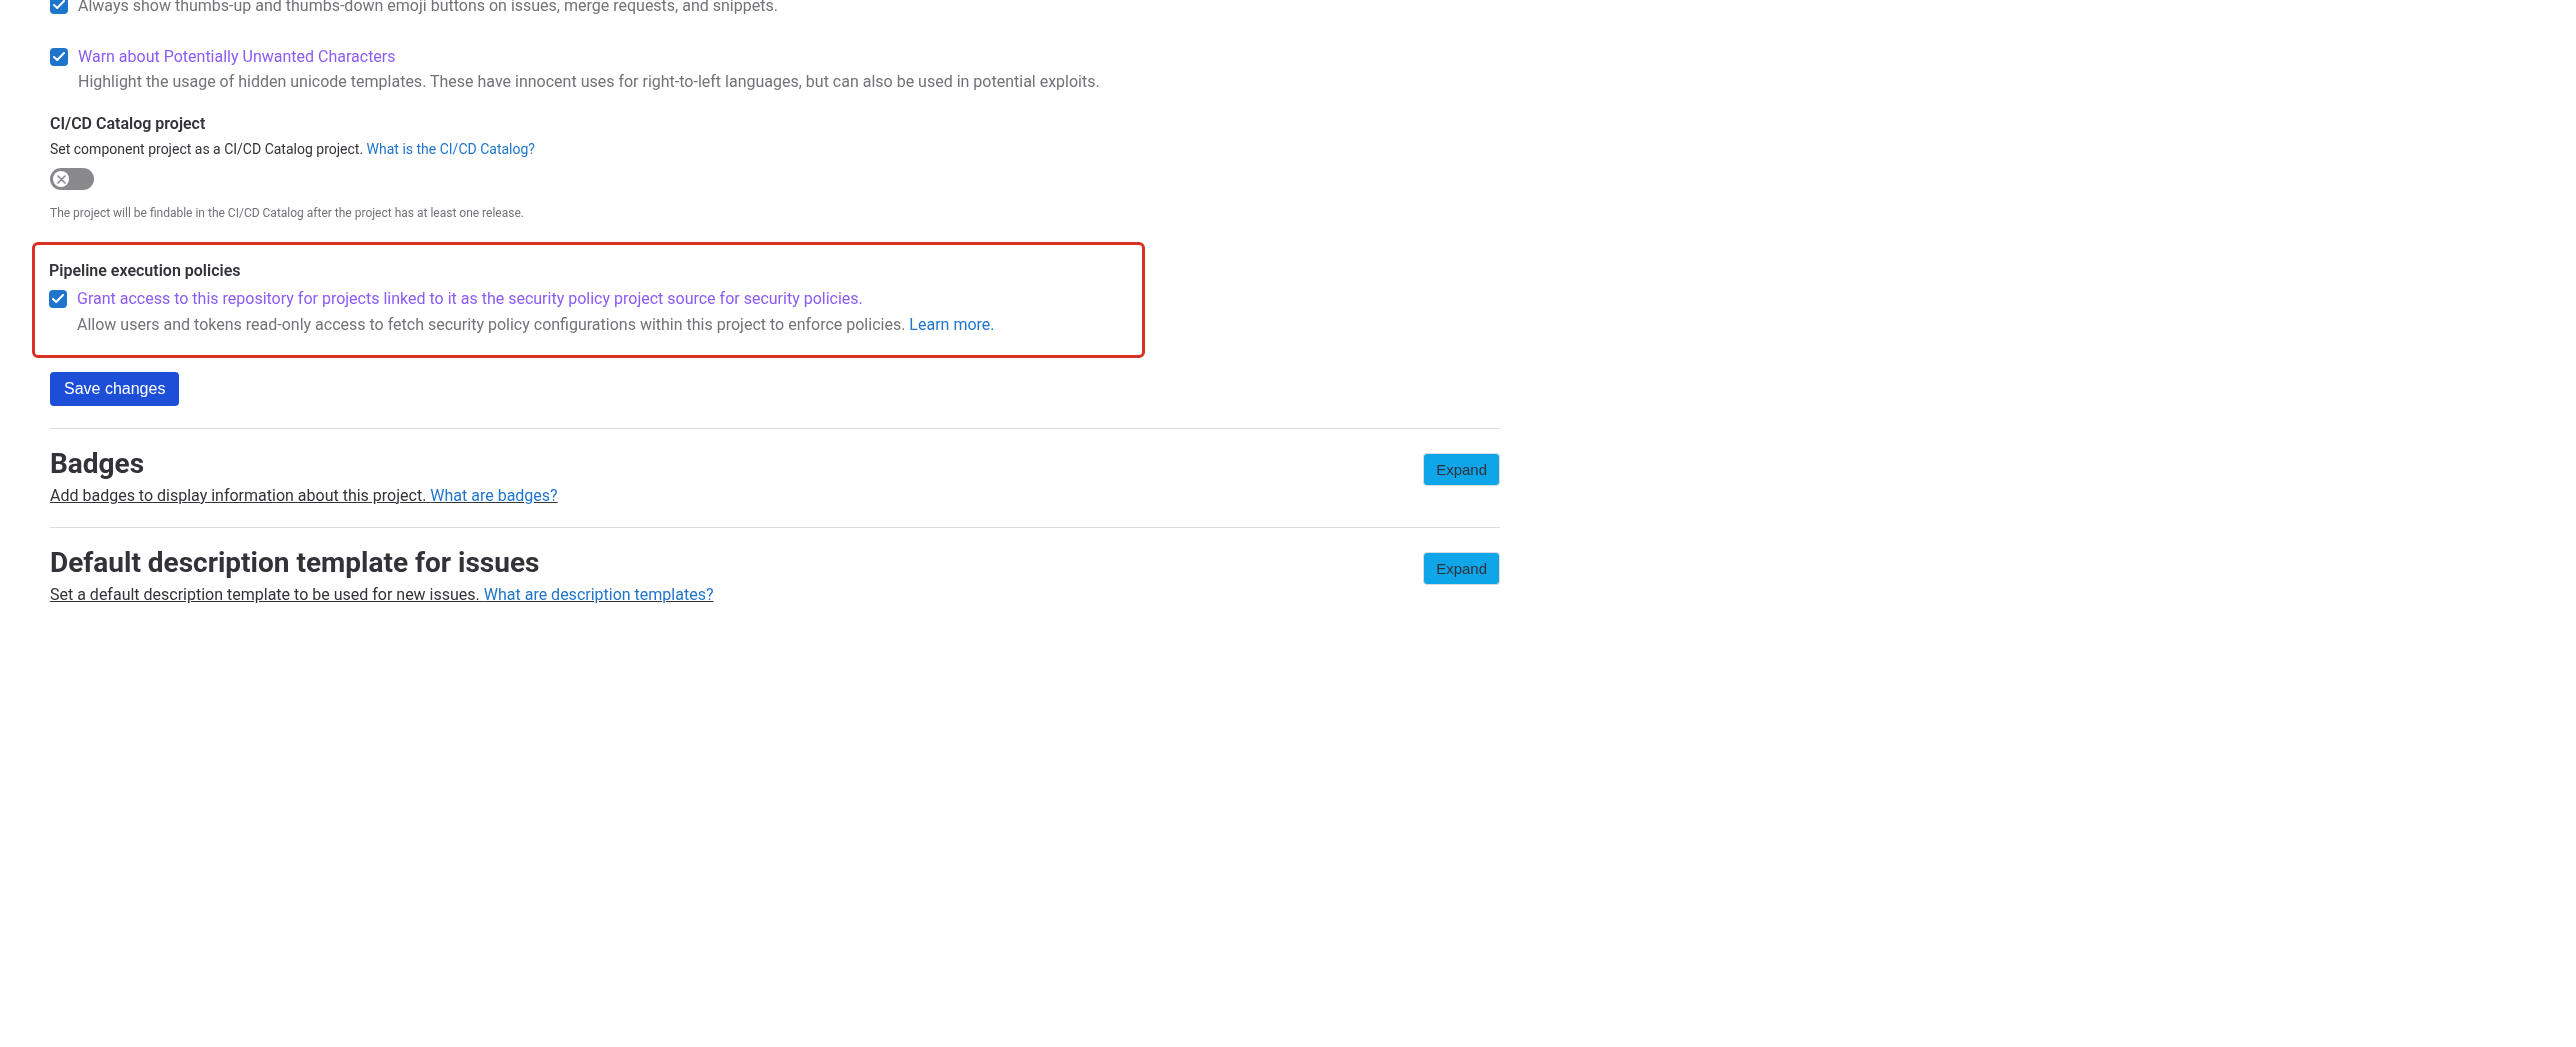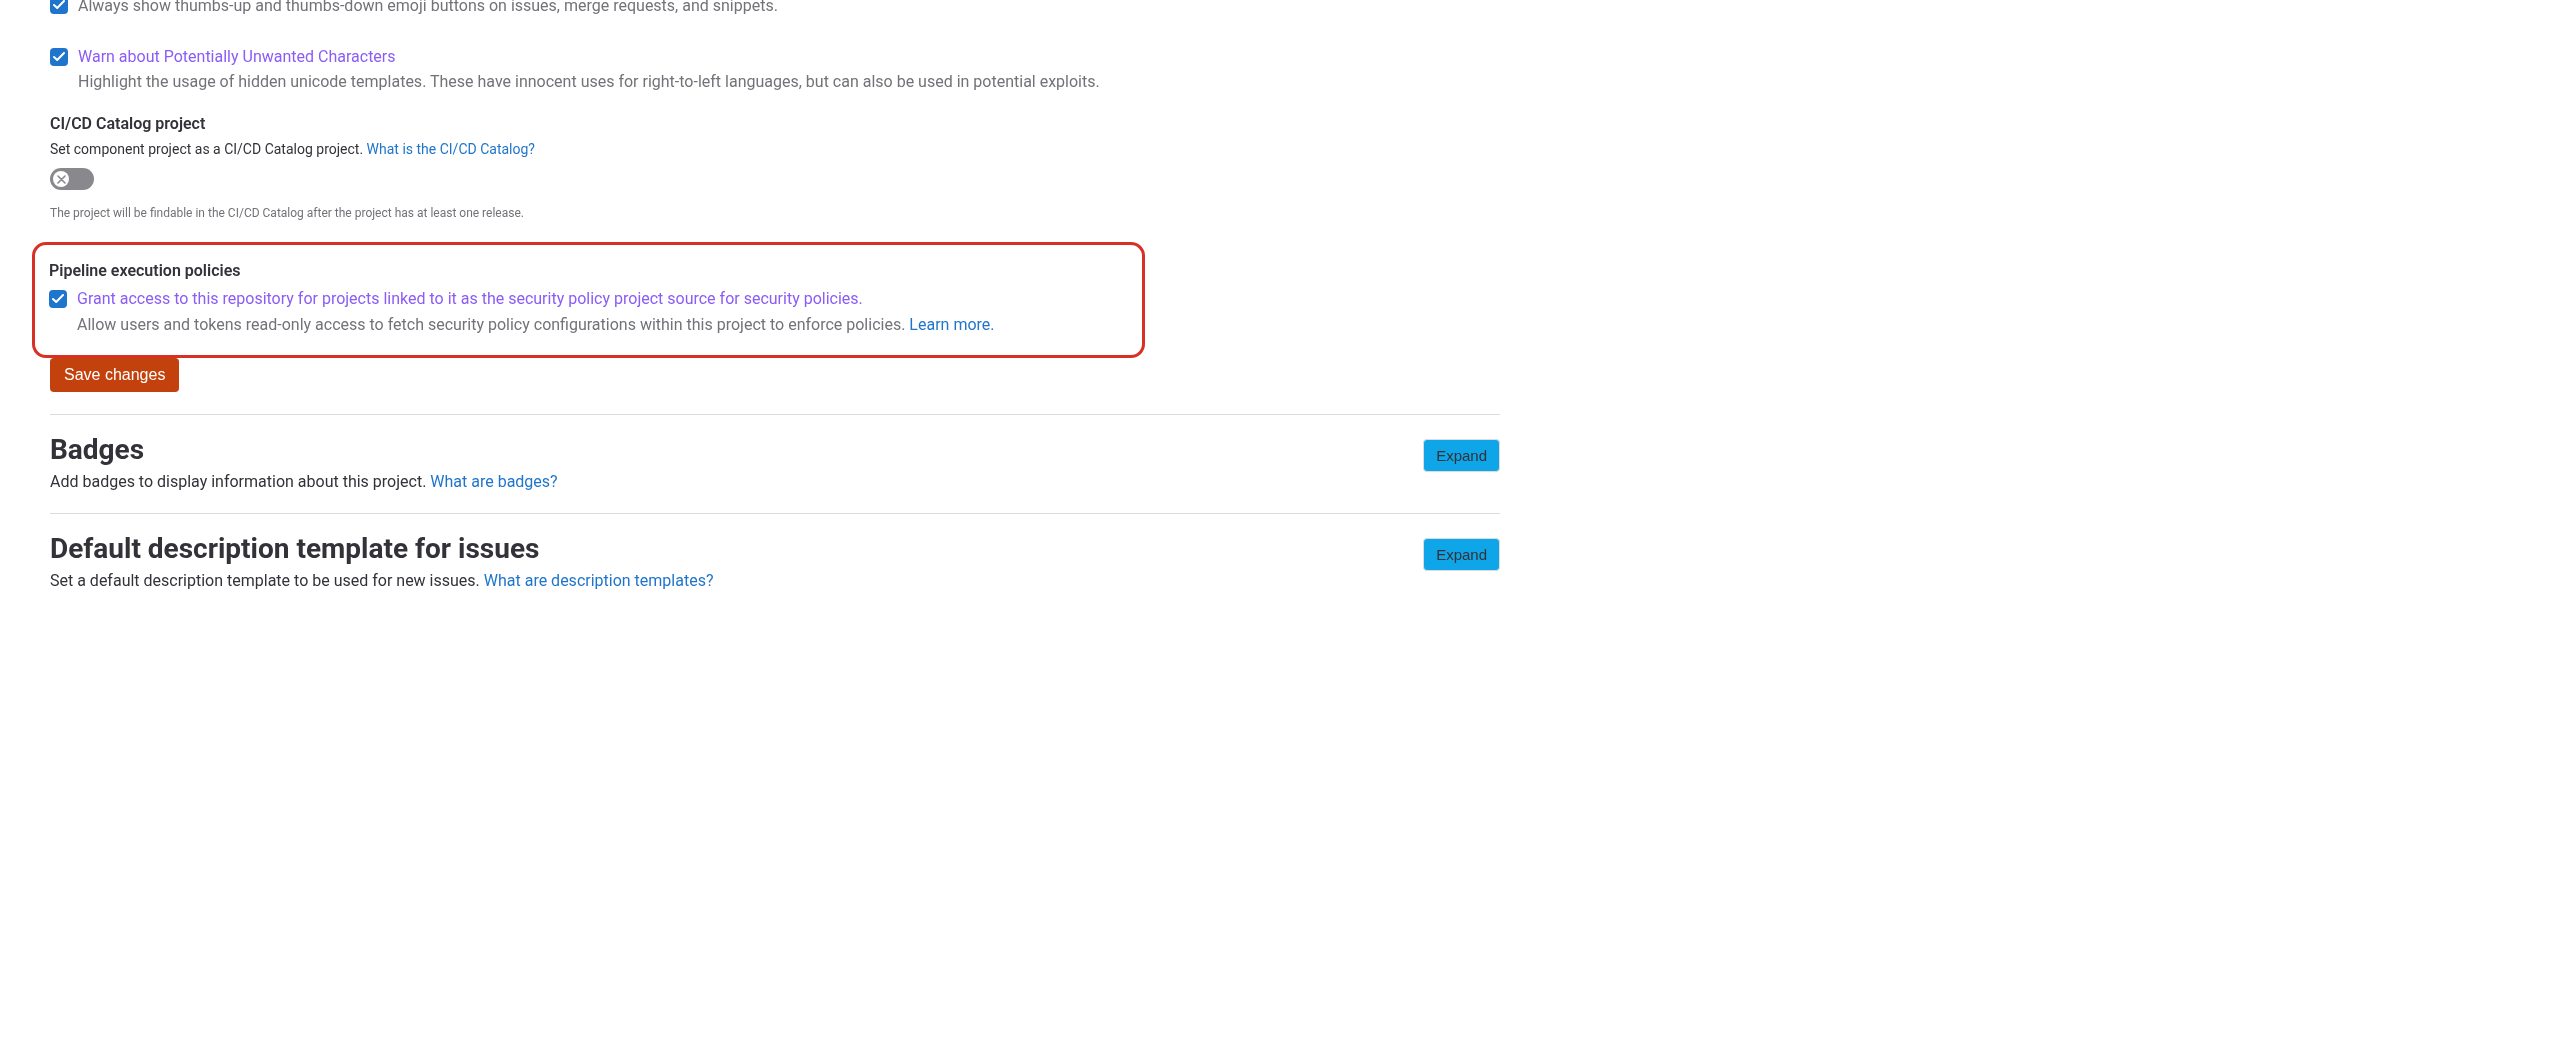--- a/index.html
+++ b/index.html
@@ -93,37 +93,37 @@
     justify-content: center;
   }
   .toggle-knob svg { display: block; }
   .helper-text {
     font-size: 12px;
     color: #737278;
     margin-top: 4px;
   }
   .highlight-box {
     border: 3px solid #d93025;
-    border-radius: 14px;
+    border-radius: 6px;
     padding: 16px 14px 12px 14px;
     margin-left: -18px;
     margin-top: 22px;
     max-width: 1113px;
   }
   .highlight-box .subsection-title { margin-top: 0; }
   .highlight-box .checkbox-row { margin-top: 8px; }
   .save-btn {
-    background: #c2410c;
+    background: #1d4ed8;
     color: #fff;
     border: none;
     padding: 8px 14px;
     font-size: 16px;
     border-radius: 4px;
     cursor: pointer;
-    margin-top: 0;
+    margin-top: 14px;
   }
   hr.section-divider {
     border: none;
     border-top: 1px solid #dcdcde;
     margin: 22px 0 18px 0;
   }
   .section-header-row {
     display: flex;
     justify-content: space-between;
     align-items: flex-start;
@@ -132,20 +132,21 @@
   .section-title {
     font-size: 28px;
     font-weight: 700;
     color: #333238;
     margin: 0 0 6px 0;
   }
   .section-subtitle {
     font-size: 16px;
     color: #333238;
     margin-top: 4px;
+    text-decoration: underline;
   }
   .expand-btn {
     background: #0ea5e9;
     border: 1px solid #dcdcde;
     border-radius: 4px;
     padding: 7px 12px;
     font-size: 15px;
     color: #333238;
     cursor: pointer;
     flex-shrink: 0;

